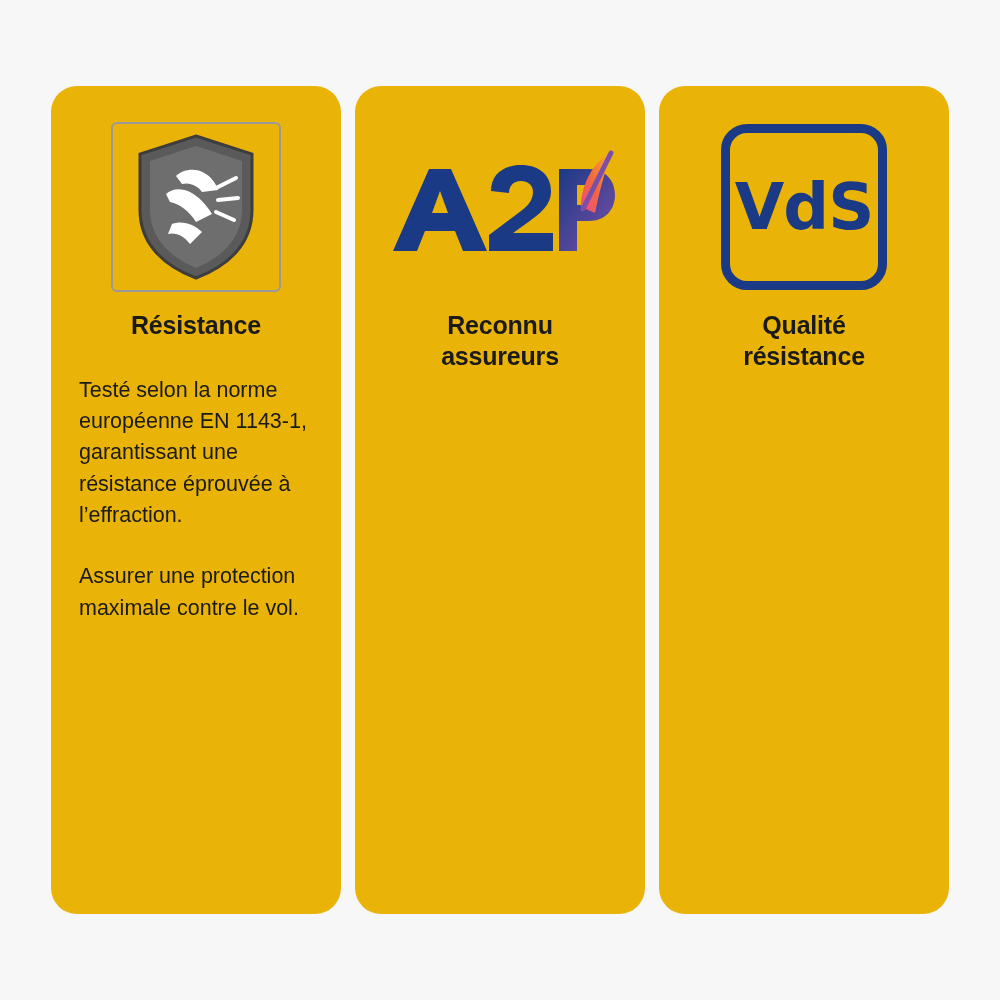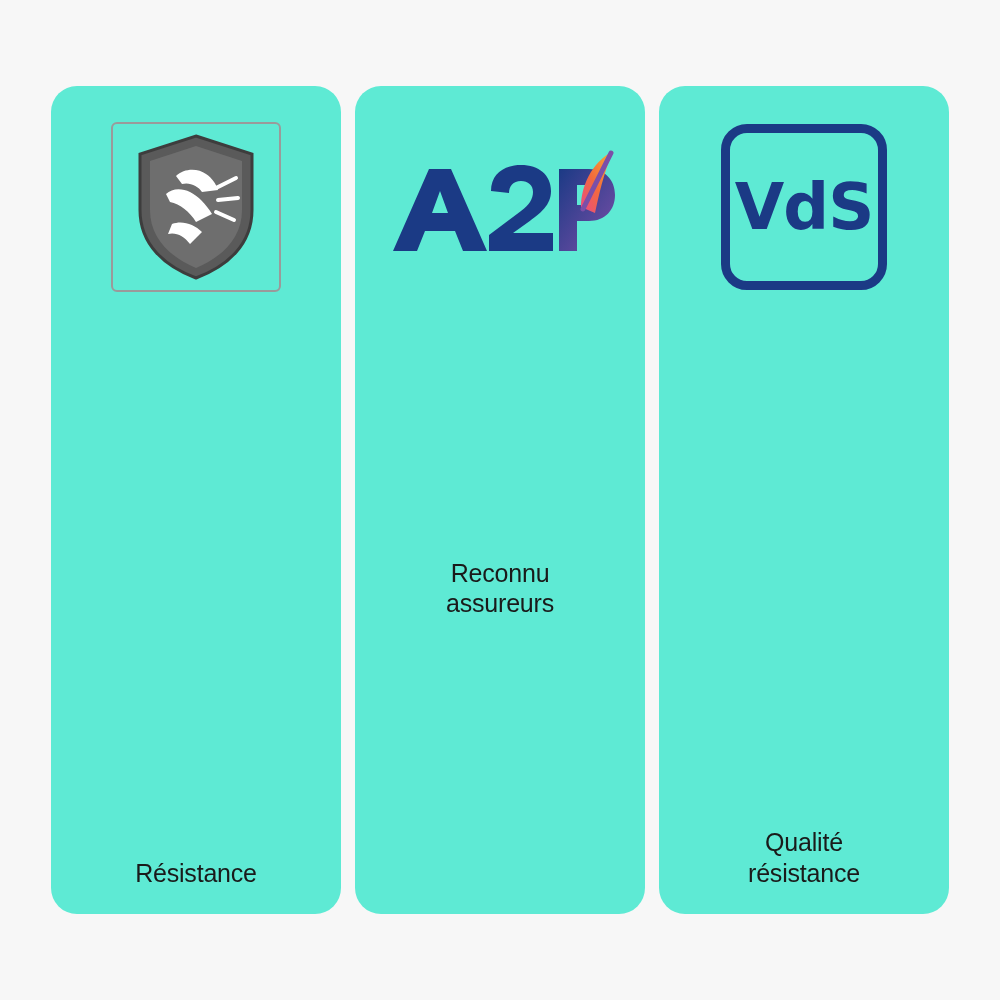--- a/index.html
+++ b/index.html
@@ -14,42 +14,41 @@
     background: #f7f7f7;
     display: flex;
     align-items: flex-start;
     justify-content: center;
     gap: 14px;
     padding: 86px 34px 86px 34px;
   }
   .card {
     width: 290px;
     height: 828px;
-    background: #5eead4;
+    background: #eab308;
     border-radius: 26px;
     padding: 26px 28px 26px 28px;
     display: flex;
     flex-direction: column;
     align-items: center;
-    justify-content: space-between;
   }
   .logo-area {
     height: 190px;
     width: 100%;
     display: flex;
     align-items: center;
     justify-content: center;
   }
   .card-title {
     text-align: center;
-    font-weight: normal;
+    font-weight: bold;
     font-size: 25px;
     line-height: 1.22;
     color: #1a1a1a;
-    margin-top: 20px;
+    margin-top: 8px;
     letter-spacing: -0.2px;
   }
   .body-block {
     width: 100%;
     margin-top: 34px;
   }
   .body-text {
     font-size: 21.5px;
     line-height: 1.46;
     color: #1a1a1a;
@@ -97,20 +96,24 @@
           <path d="M34 62 C40 56 50 56 58 60 C66 64 74 72 80 82 L64 90 C58 80 48 72 38 70 Z" fill="#ffffff"></path>
           <path d="M40 92 C50 88 62 92 70 100 L58 112 C52 104 44 100 36 102 Z" fill="#ffffff"></path>
 
           <path d="M84 56 L104 46 M86 68 L106 66 M84 80 L102 88" stroke="#ffffff" stroke-width="4" stroke-linecap="round"></path>
         </svg>
       </div>
     </div>
     <div class="card-title">
       <div>Résistance</div>
     </div>
+    <div class="body-block">
+      <p class="body-text">Testé selon la norme européenne EN 1143-1, garantissant une résistance éprouvée à l’effraction.</p>
+      <p class="body-text">Assurer une protection maximale contre le vol.</p>
+    </div>
   </div>
 
   <div class="card">
     <div class="logo-area">
       <svg width="230" height="120" viewBox="0 0 230 120" aria-hidden="true">
         <defs>
           <linearGradient id="featherGrad" x1="0" y1="1" x2="1" y2="0">
             <stop offset="0%" stop-color="#e84a8a"></stop>
             <stop offset="45%" stop-color="#f26a3c"></stop>
             <stop offset="100%" stop-color="#f9b233"></stop>

